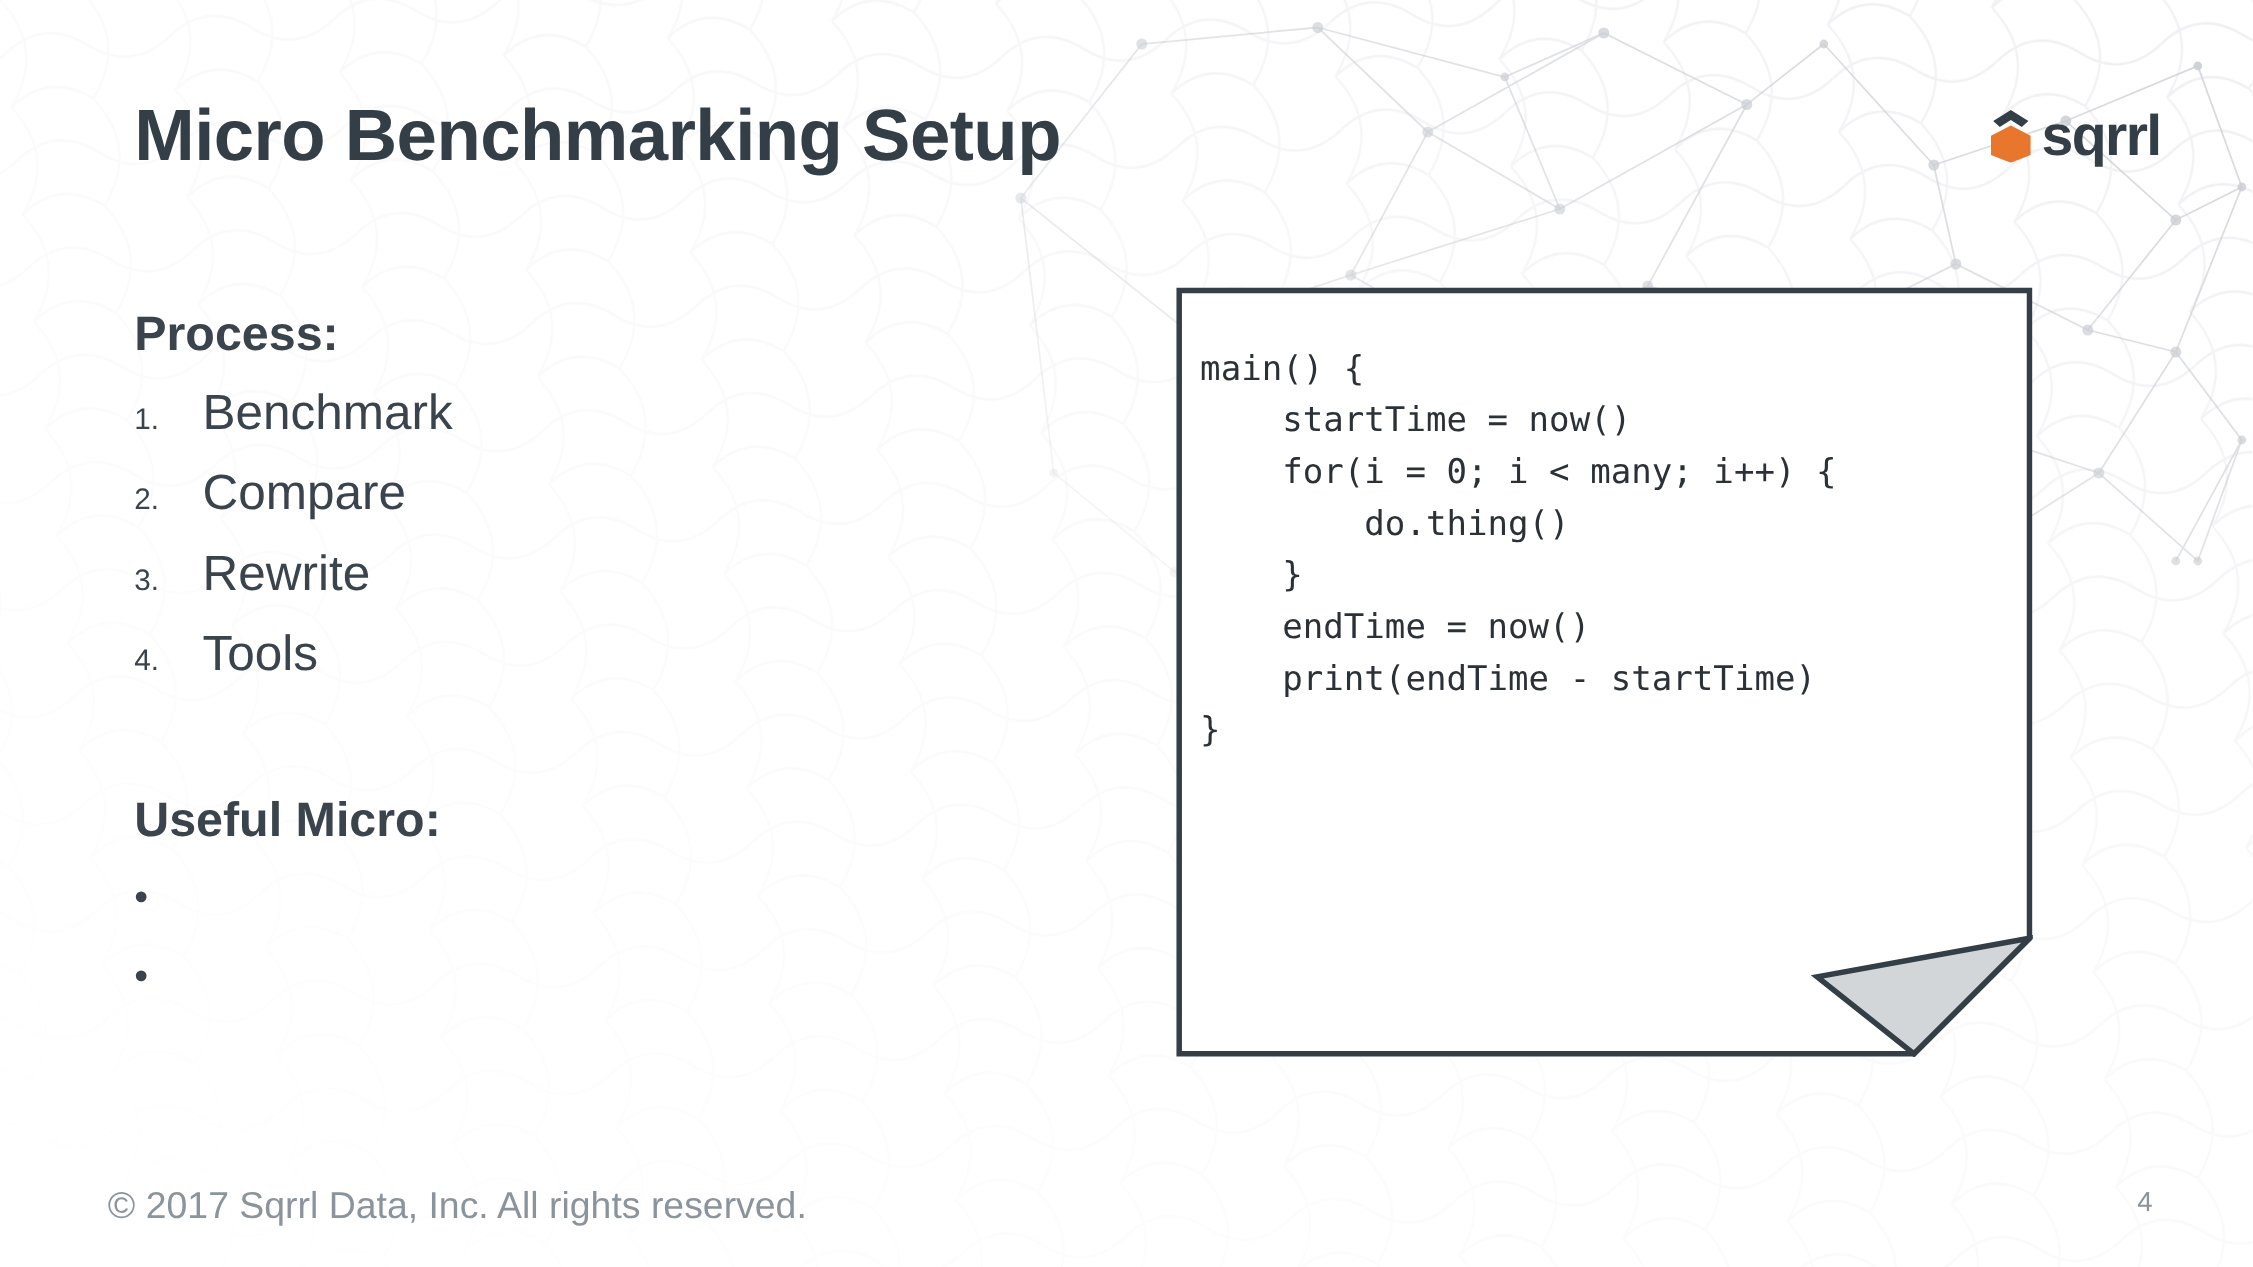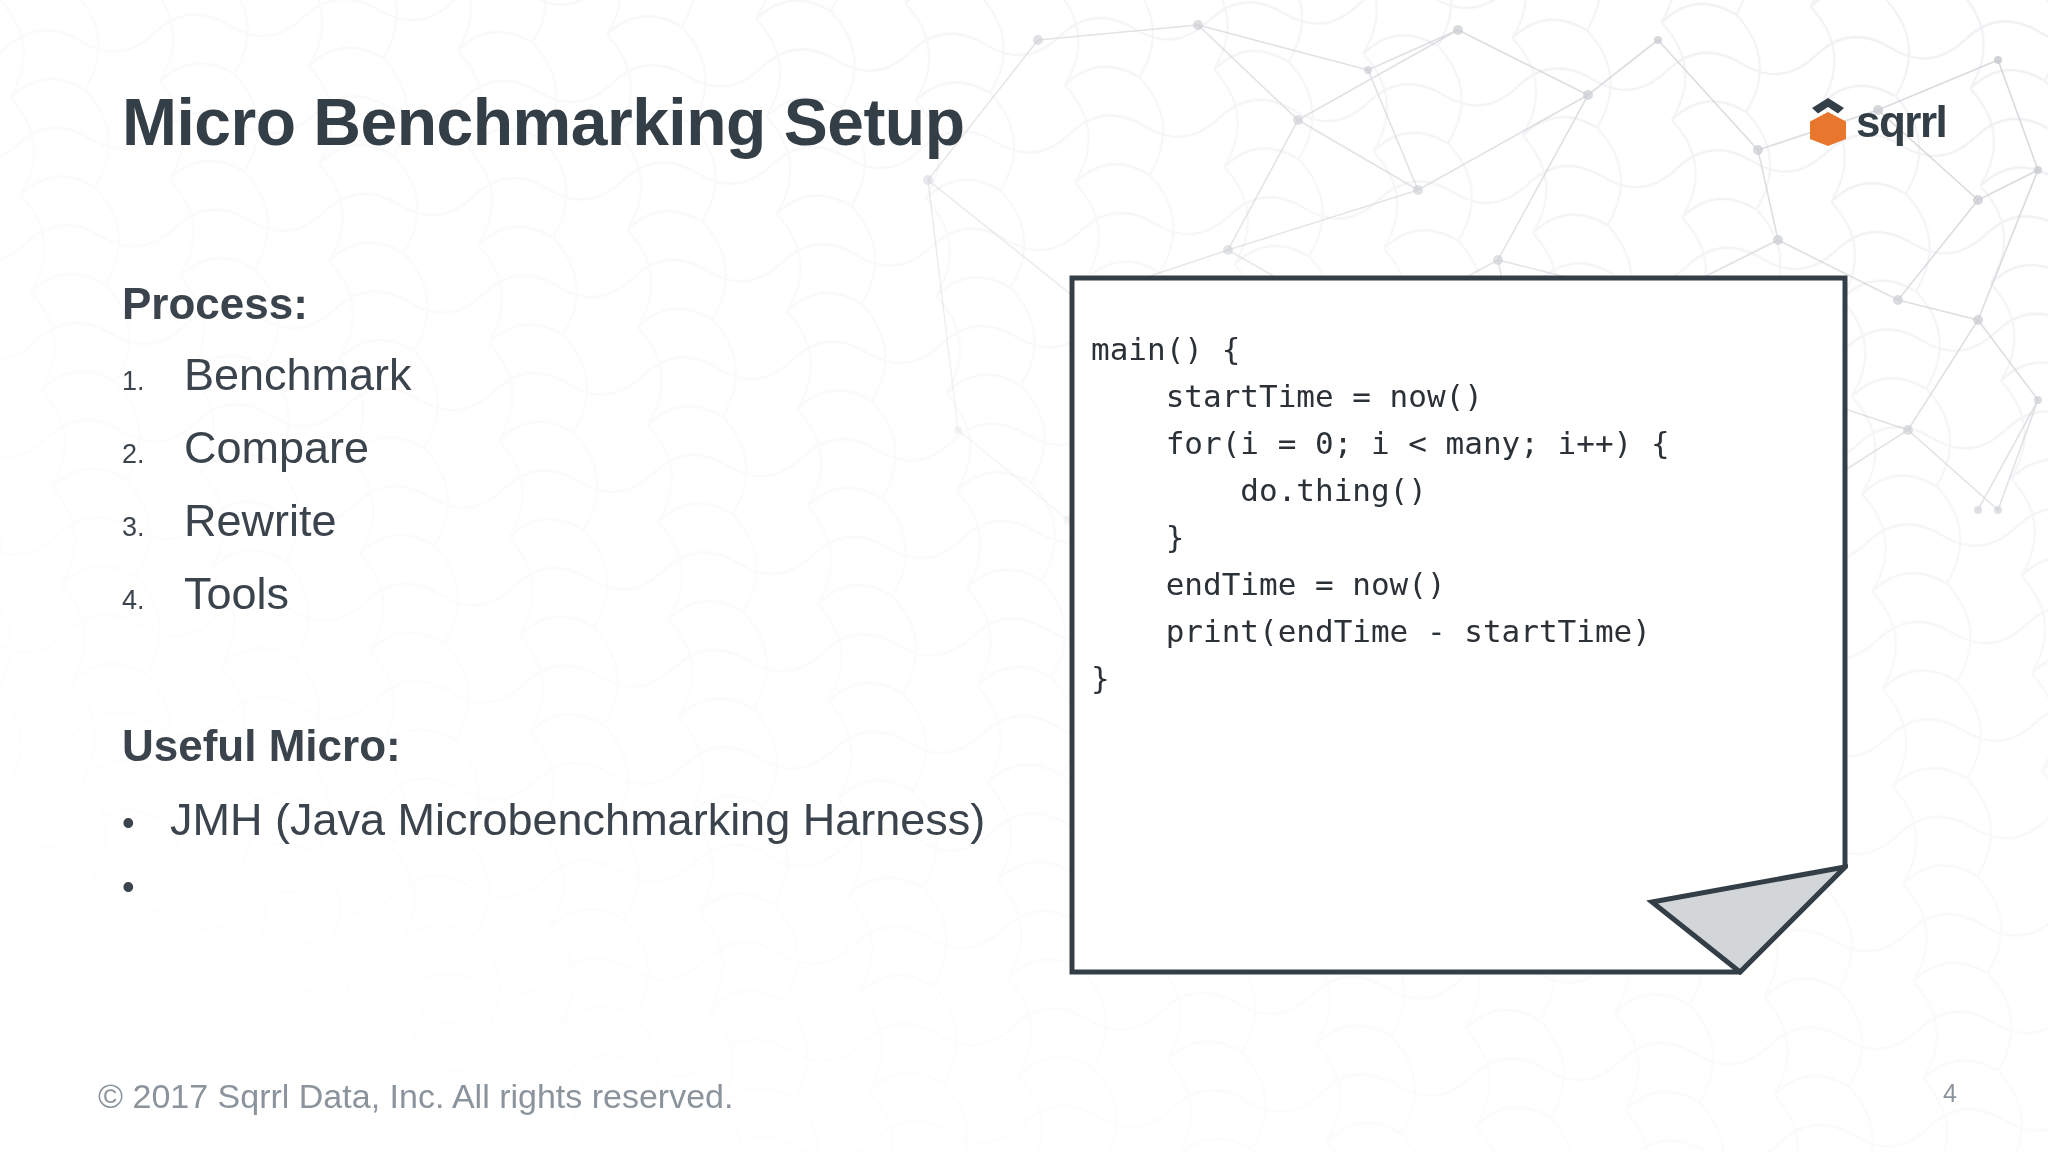--- a/index.html
+++ b/index.html
@@ -45,21 +45,21 @@
   
   #logo {
     position: absolute;
     left: 1806px;
     top: 98px;
     display: flex;
     align-items: center;
     gap: 6px;
   }
   #logo-word {
-    font-size: 44px;
+    font-size: 52px;
     font-weight: bold;
     color: #333e47;
     letter-spacing: -1.5px;
     line-height: 1;
   }
 
   
   #left-col {
     position: absolute;
     left: 122px;
@@ -123,21 +123,21 @@
     font-size: 45px;
     color: #3b444c;
     line-height: 1;
     white-space: nowrap;
   }
 
   
   #code-note {
     position: absolute;
     left: 1069px;
-    top: 275px;
+    top: 261px;
     width: 779px;
     height: 700px;
   }
   #code-note svg { display: block; }
   #code-text {
     position: absolute;
     left: 22px;
     top: 20px;
     width: 740px;
     font-family: "DejaVu Sans Mono", monospace;
@@ -288,21 +288,20 @@
         <span class="num">4.</span>
         <span class="num-label">Tools</span>
       </li>
     </ol>
 
     <div id="tools-head" class="section-head">Useful Micro:</div>
 
     <ul class="bullet-list">
       <li>
         <span class="bullet-dot">•</span>
-        <span class="bullet-label">JMH (Java Microbenchmarking Harness)</span>
       </li>
       <li>
         <span class="bullet-dot">•</span>
       </li>
     </ul>
   </div>
 
   <div id="code-note">
     <svg width="779" height="700" viewBox="0 0 779 700">
 

